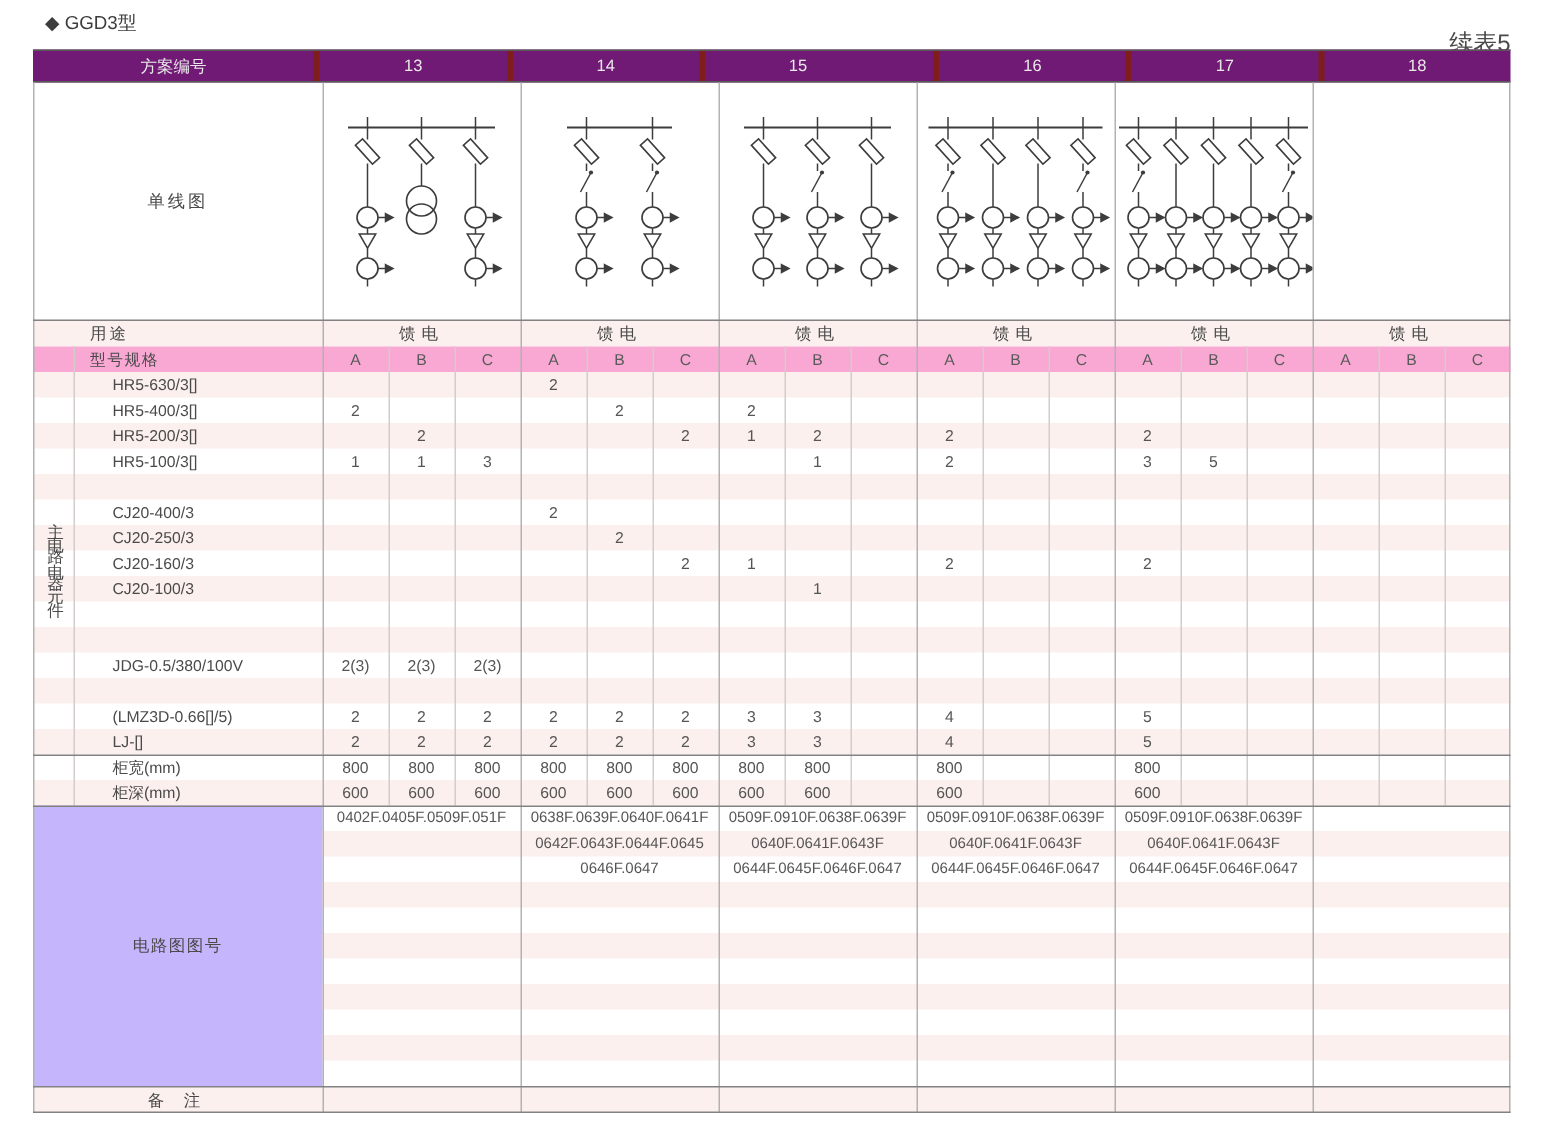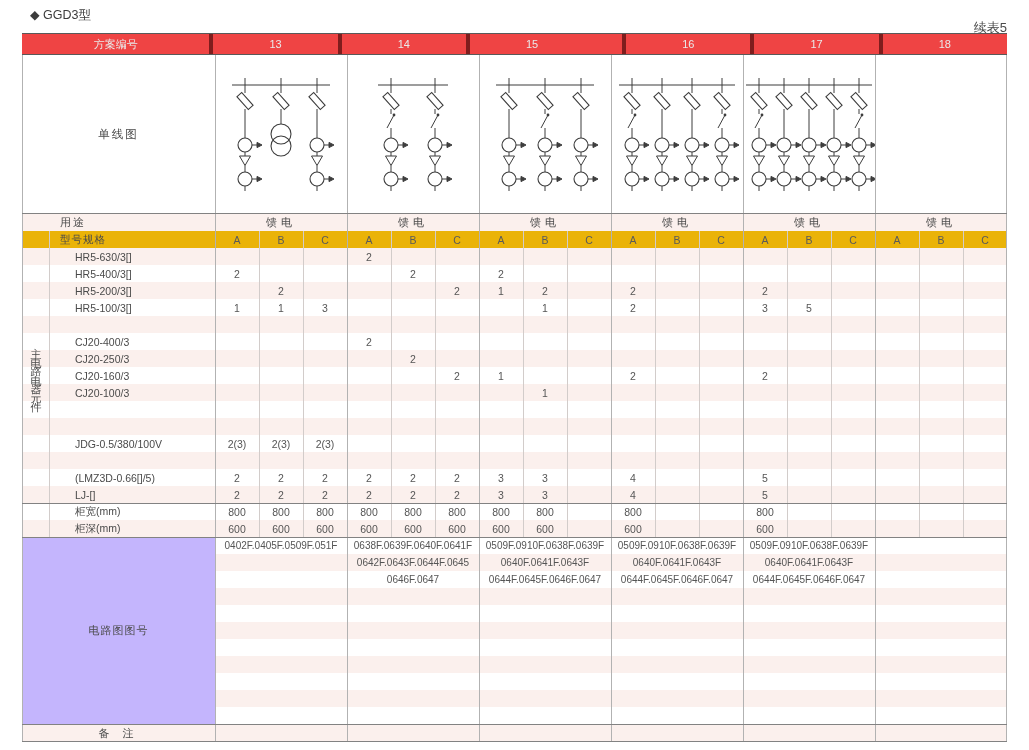--- a/index.html
+++ b/index.html
@@ -1,32 +1,32 @@
 <!DOCTYPE html>
 <html><head>
 <meta charset="utf-8">
 <style>
 *{margin:0;padding:0;box-sizing:border-box}
 html,body{background:#ffffff}
 .page{position:relative;width:1029px;height:750px;background:#fff;
   font-family:"Liberation Sans","DejaVu Sans",sans-serif;color:#4a4a4a;overflow:hidden}
 .title{position:absolute;left:30px;top:7px;font-size:12.5px;color:#3c3c3c}
-.cont{position:absolute;right:22px;top:19px;font-size:13px;color:#4a4a4a}
+.cont{position:absolute;right:22px;top:19px;font-size:16px;color:#4a4a4a}
 .tbl{position:absolute;left:22px;top:33px;width:985px;height:709px}
 .frow{display:flex}
-.t-header{height:22px;background:#ef4444;border-top:1px solid #595959;border-bottom:1px solid #595959}
+.t-header{height:22px;background:#701a75;border-top:1px solid #595959;border-bottom:1px solid #595959}
 .hcell{color:#e9e9e9;font-size:11px;display:flex;align-items:center;justify-content:center;border-left:4px solid #7f1d1d}
 .hcell:first-child{border-left:none}
 .t-diag{height:158px}
 .dlabel{width:193px;display:flex;align-items:center;justify-content:center;font-size:11.5px;letter-spacing:2px}
 .dcell{width:132px;display:flex;align-items:flex-start;justify-content:center}
 .t-use{height:18px;font-size:11px}
 .ulabel{width:193px;padding-left:38px;display:flex;align-items:center;letter-spacing:2px}
 .ucell{width:132px;display:flex;align-items:center;justify-content:center;letter-spacing:4px}
-.t-abc{height:17px;font-size:10.5px;background:#eab308}
+.t-abc{height:17px;font-size:10.5px;background:#f9a8d4}
 .alabel{width:193px;padding-left:38px;display:flex;align-items:center;letter-spacing:1px}
 .acell{width:44px;display:flex;align-items:center;justify-content:center;color:#5a5a5a}
 .drow{height:17px;font-size:10.5px}
 .dr-label{width:193px;padding-left:53px;display:flex;align-items:center;white-space:nowrap}
 .dr-cell{width:44px;display:flex;align-items:center;justify-content:center;color:#555;white-space:nowrap}
 .pink{background:#fbf0ed}
 .t-circ{display:flex;height:187px}
 .clabel{width:193px;display:flex;align-items:center;justify-content:center;font-size:11px;letter-spacing:1px;background:#c4b5fd}
 .cgrid{width:792px}
 .crow{display:flex;height:17px;font-size:10px}

